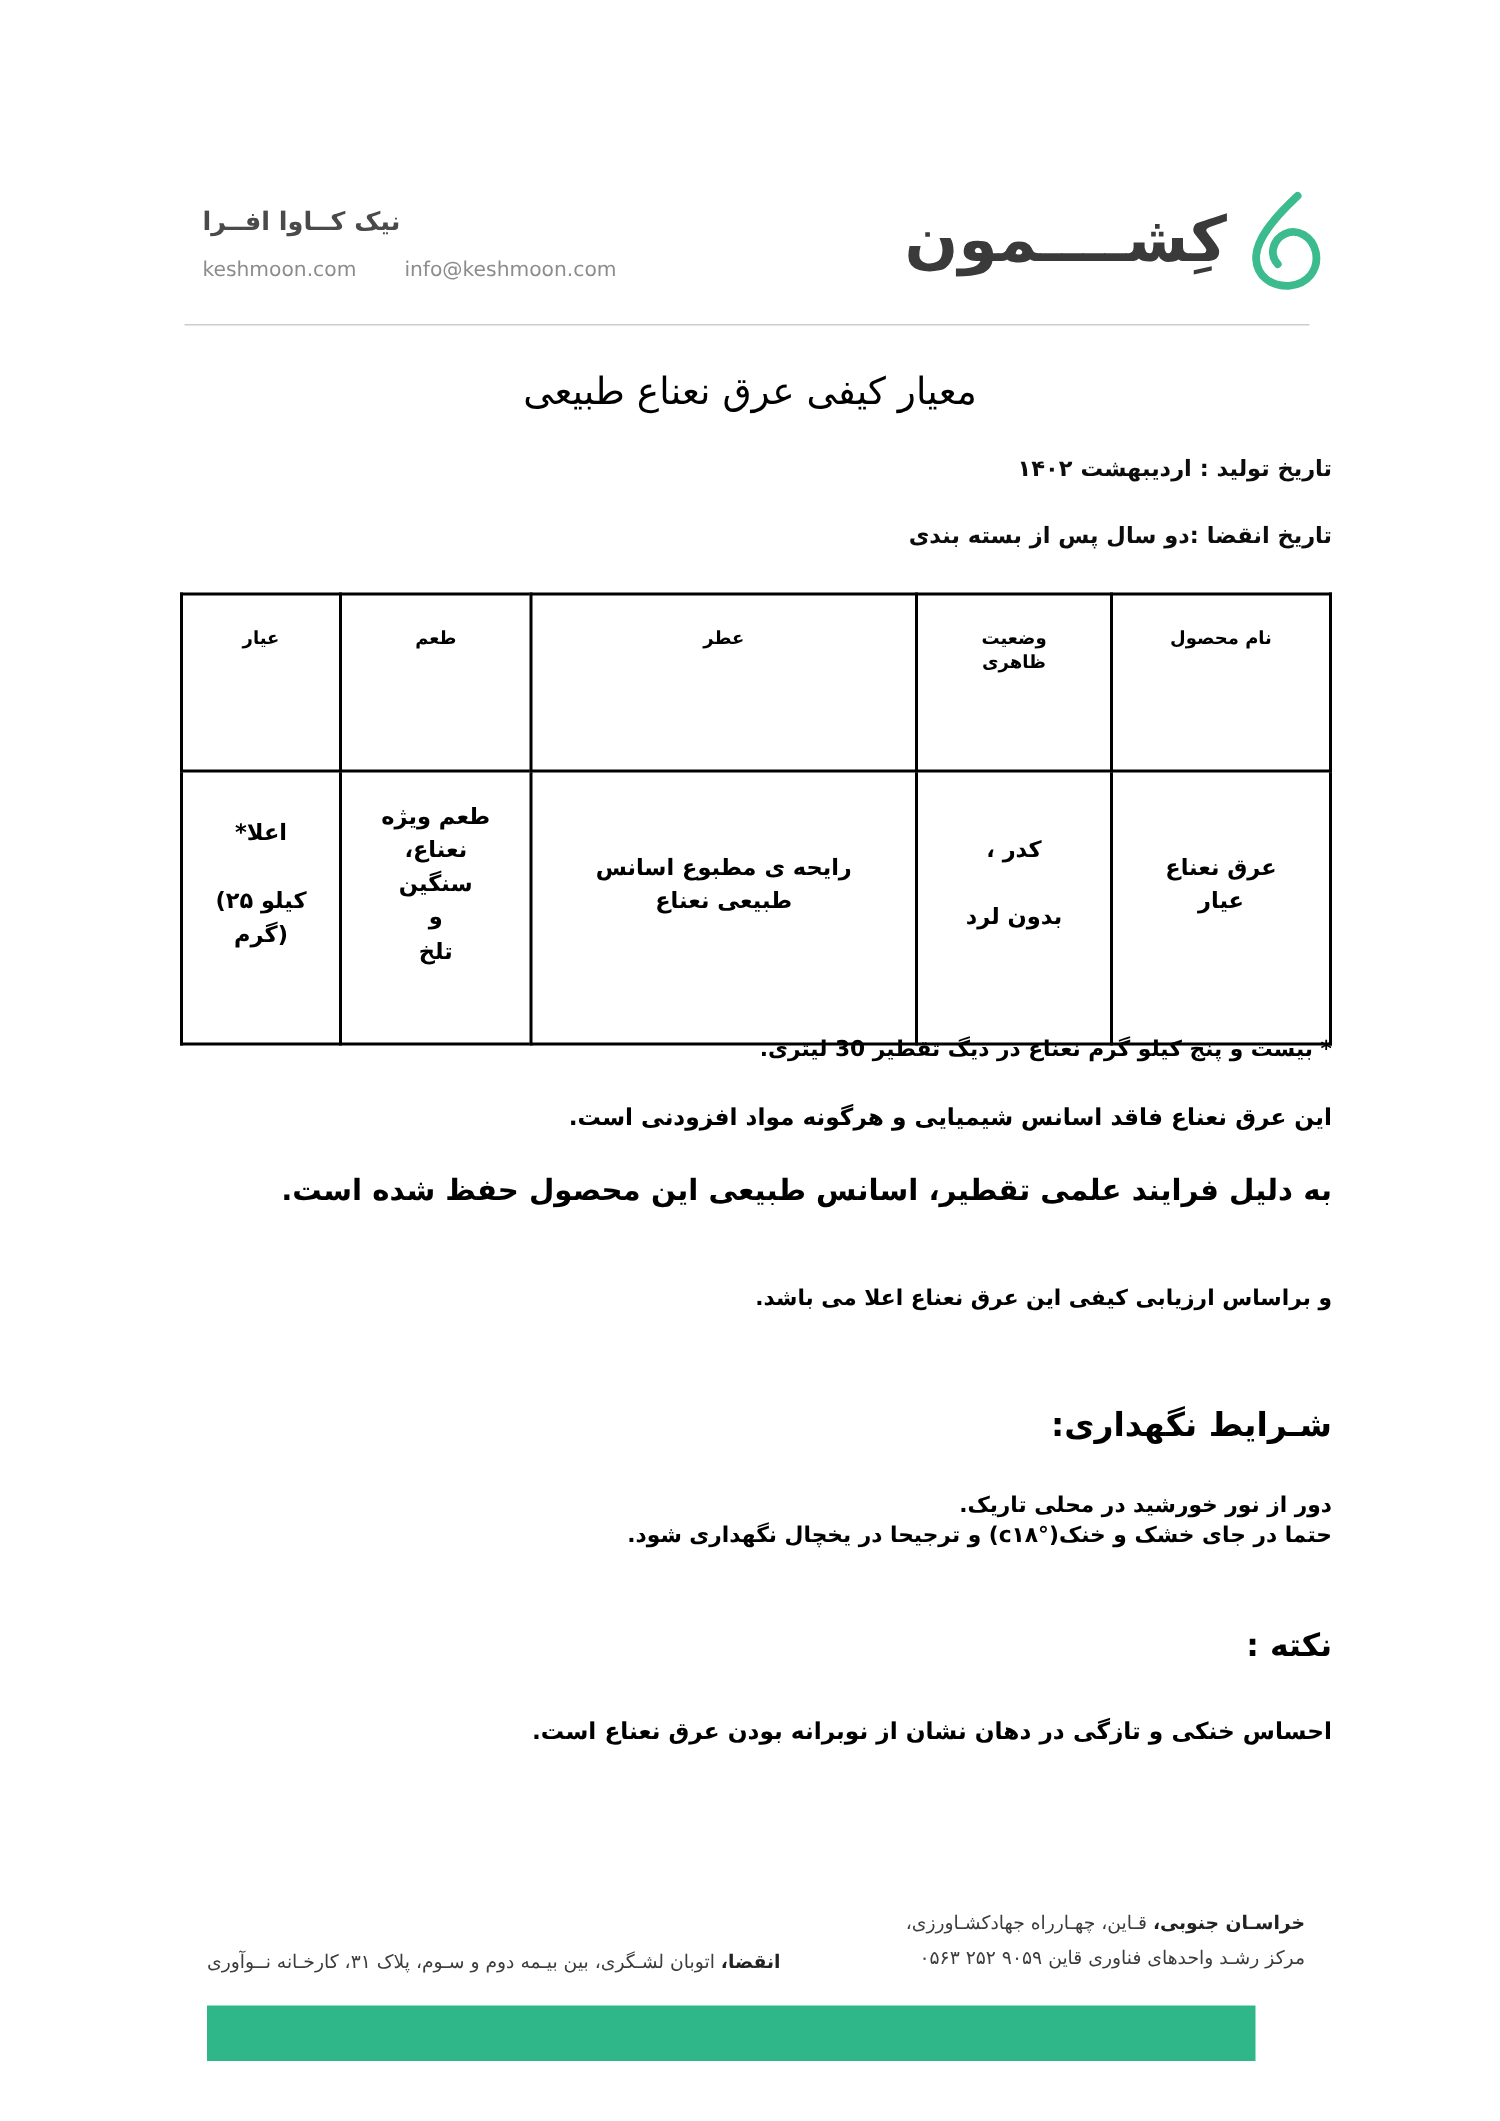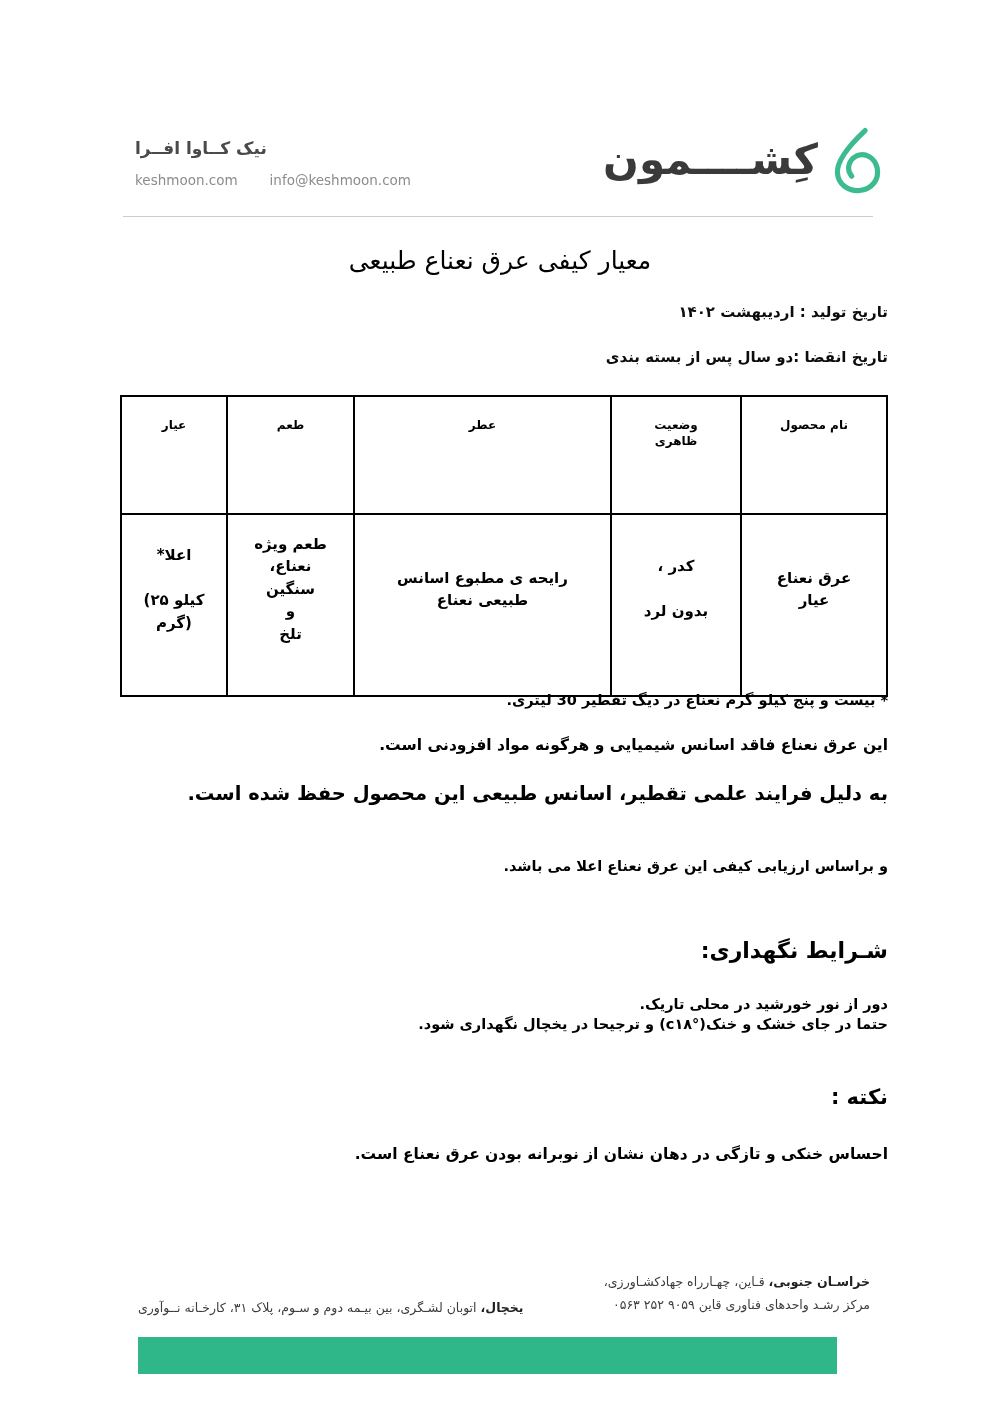--- a/index.html
+++ b/index.html
@@ -182,18 +182,18 @@
 حتما در جای خشک و خنک⁦(c۱۸°)⁩ و ترجیحا در یخچال نگهداری شود.</div>
 
   <div class="section-heading tip-heading">نکته :</div>
   <div class="tip-text">احساس خنکی و تازگی در دهان نشان از نوبرانه بودن عرق نعناع است.</div>
 
   <div class="footer-right">
     <div><span class="lead">خراسـان جنوبی،</span><span> قـاین، چهـارراه جهادکشـاورزی،</span></div>
     <div>مرکز رشـد واحدهای فناوری قاین  ⁦۰۵۶۳ ۲۵۲ ۹۰۵۹⁩</div>
   </div>
   <div class="footer-left">
-    <span class="lead">یخچال،</span><span> اتوبان لشـگری، بین بیـمه دوم و سـوم، پلاک ۳۱، کارخـانه نــوآوری</span>
+    <span class="lead">انقضا،</span><span> اتوبان لشـگری، بین بیـمه دوم و سـوم، پلاک ۳۱، کارخـانه نــوآوری</span>
   </div>
 
   <div class="green-bar" style="background-color: rgb(47, 183, 138);"></div>
 
 </div>
 
 </body></html>

